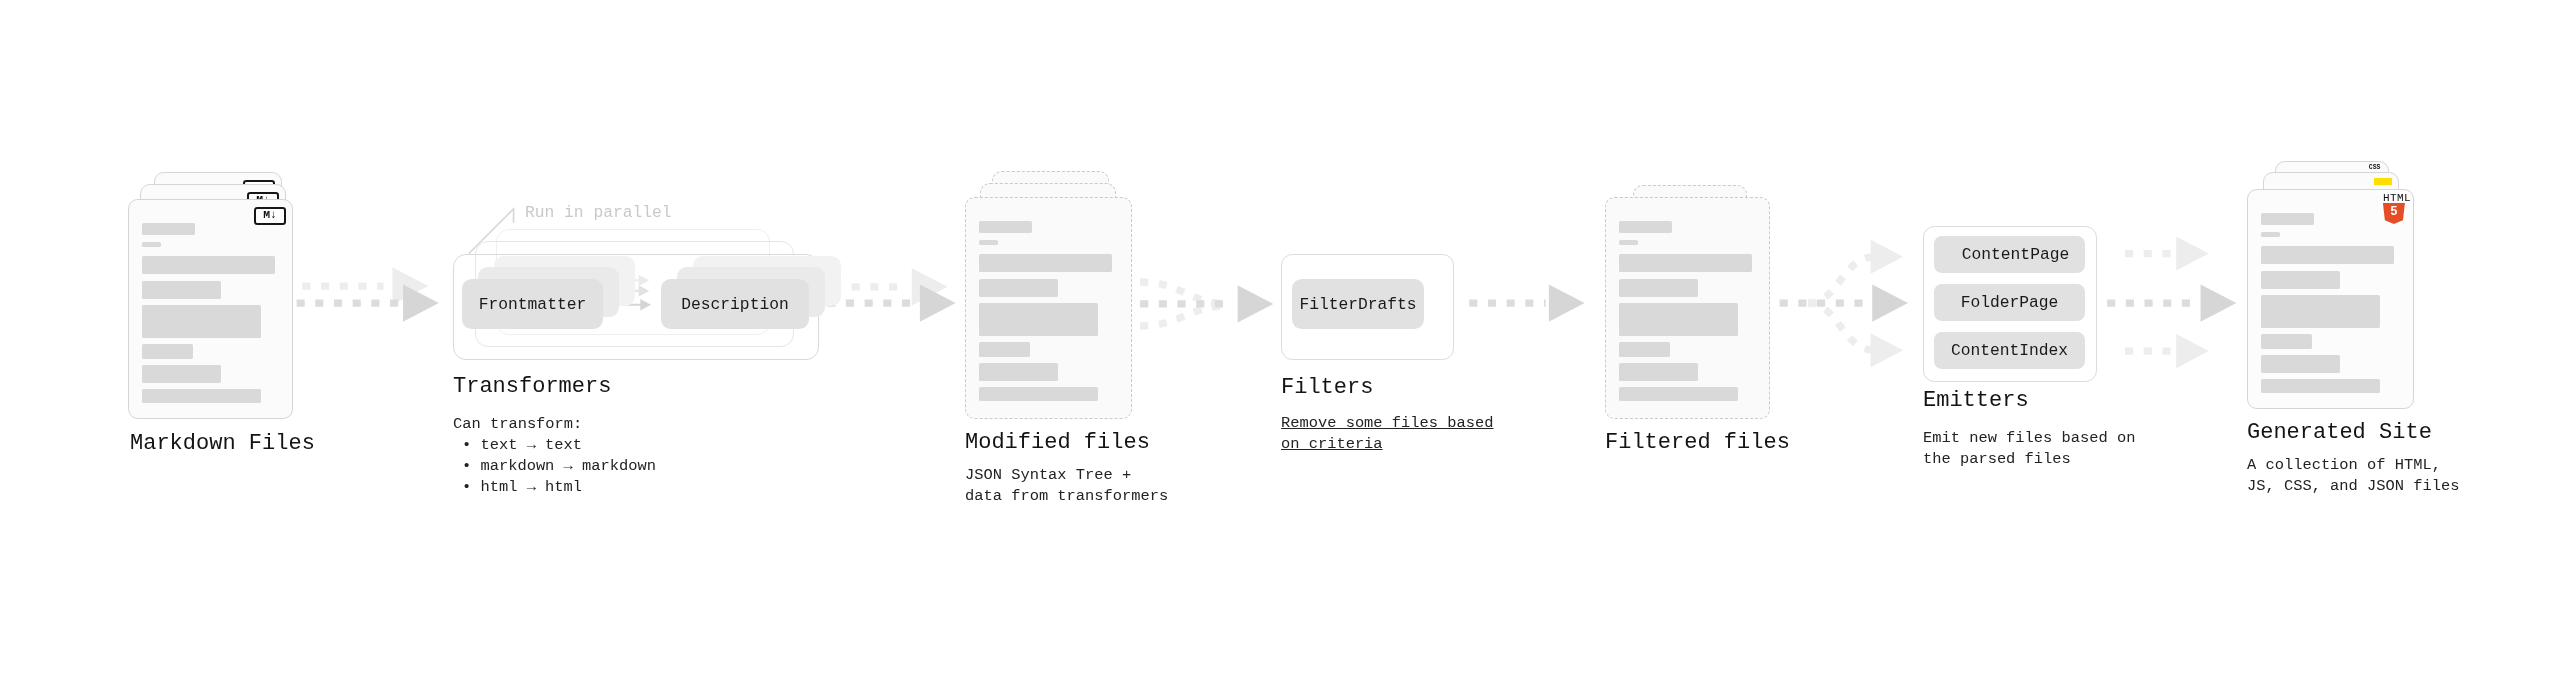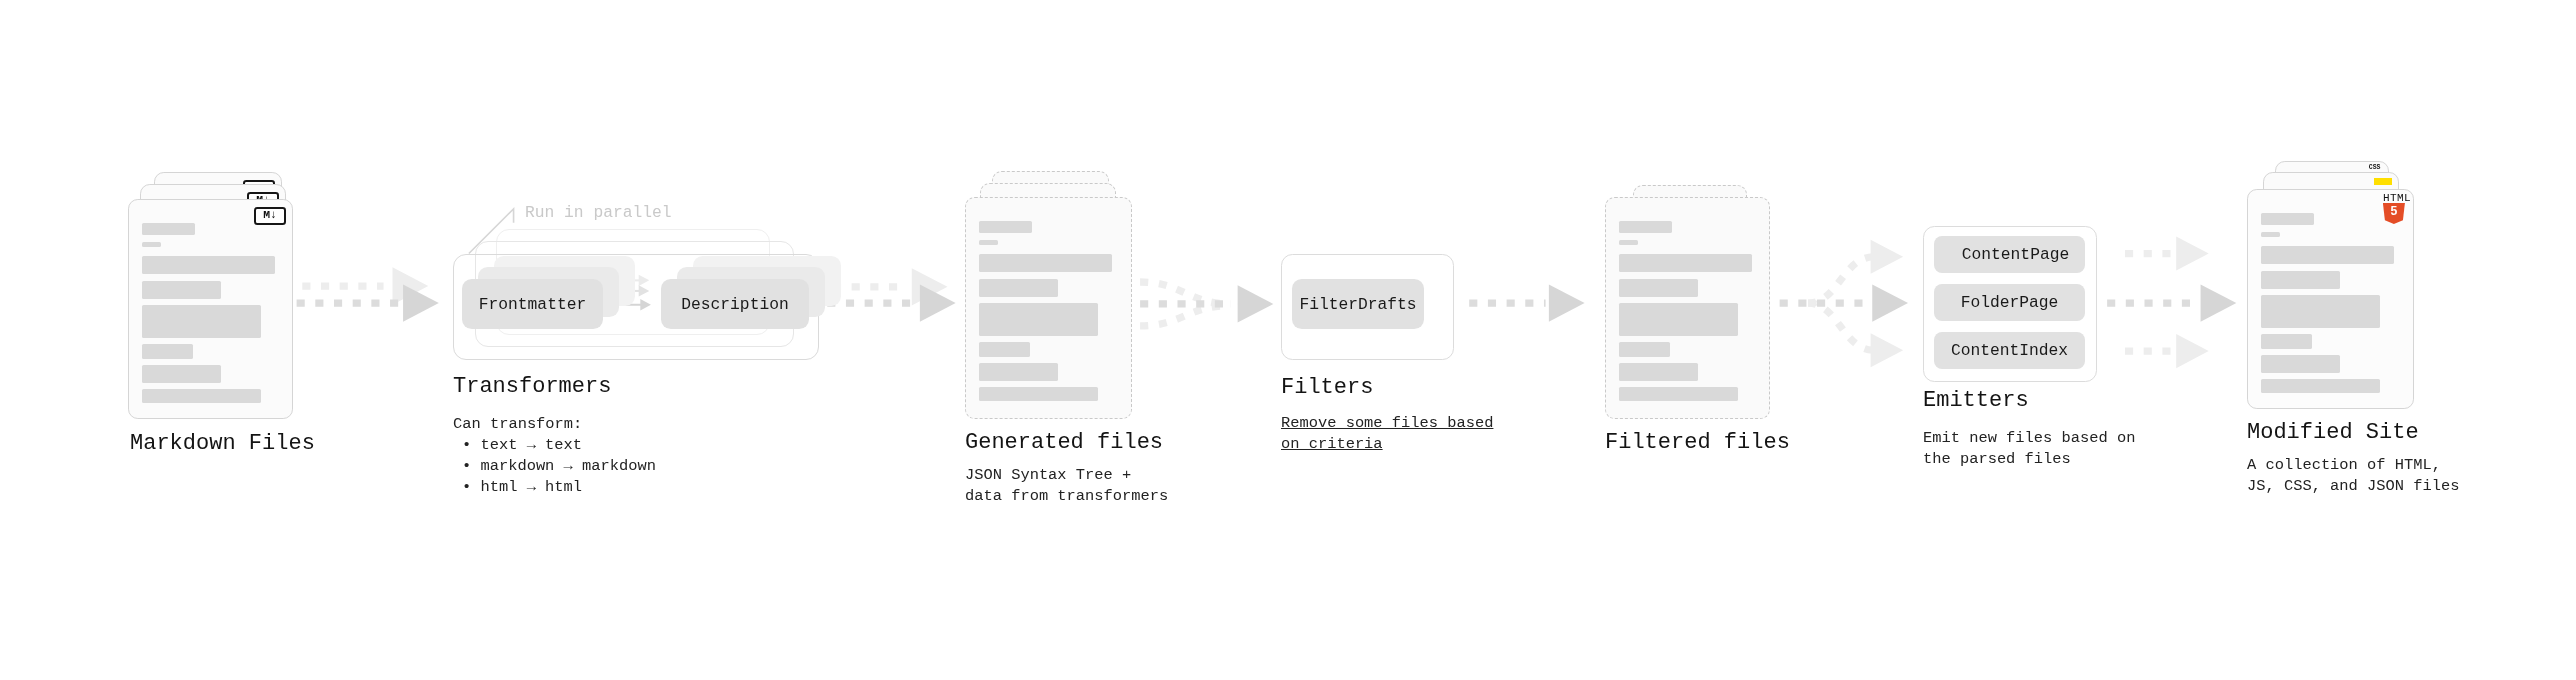--- a/index.html
+++ b/index.html
@@ -168,21 +168,21 @@
           <div class="bar" style="width: 53px; height: 12.2px; margin-bottom: 6.5px;"></div>
           <div class="bar" style="width: 18.7px; height: 5.7px; margin-bottom: 9px;"></div>
           <div class="bar" style="width: 133px; height: 18px; margin-bottom: 6.5px;"></div>
           <div class="bar" style="width: 79px; height: 18px; margin-bottom: 6.5px;"></div>
           <div class="bar" style="width: 119px; height: 32.5px; margin-bottom: 6.5px;"></div>
           <div class="bar" style="width: 51px; height: 14.6px; margin-bottom: 5.7px;"></div>
           <div class="bar" style="width: 79px; height: 18px; margin-bottom: 6.5px;"></div>
           <div class="bar" style="width: 119px; height: 14px; margin-bottom: 0px;"></div>
         </div>
     </div>
-    <div class="stage-label" style="left:965px;top:430px;">Generated files</div>
+    <div class="stage-label" style="left:965px;top:430px;">Modified files</div>
     <div class="stage-sub" style="left:965px;top:465px;">
       <div>JSON Syntax Tree +</div>
       <div>data from transformers</div>
     </div>
   </div>
 
   <div>
     <div class="panel" style="left:1281px;top:254px;width:173px;height:106px;"></div>
     <div class="pill" style="left:1292px;top:279px;width:132px;height:50px;">FilterDrafts</div>
     <div class="stage-label" style="left:1281px;top:375px;">Filters</div>
@@ -240,21 +240,21 @@
           <div class="bar" style="width: 53px; height: 12.2px; margin-bottom: 6.5px;"></div>
           <div class="bar" style="width: 18.7px; height: 5.7px; margin-bottom: 9px;"></div>
           <div class="bar" style="width: 133px; height: 18px; margin-bottom: 6.5px;"></div>
           <div class="bar" style="width: 79px; height: 18px; margin-bottom: 6.5px;"></div>
           <div class="bar" style="width: 119px; height: 32.5px; margin-bottom: 6.5px;"></div>
           <div class="bar" style="width: 51px; height: 14.6px; margin-bottom: 5.7px;"></div>
           <div class="bar" style="width: 79px; height: 18px; margin-bottom: 6.5px;"></div>
           <div class="bar" style="width: 119px; height: 14px; margin-bottom: 0px;"></div>
         </div>
     </div>
-    <div class="stage-label" style="left:2247px;top:420px;">Modified Site</div>
+    <div class="stage-label" style="left:2247px;top:420px;">Generated Site</div>
     <div class="stage-sub" style="left:2247px;top:455px;">
       <div>A collection of HTML,</div>
       <div>JS, CSS, and JSON files</div>
     </div>
   </div>
 
 </div>
 
 
 </body></html>

